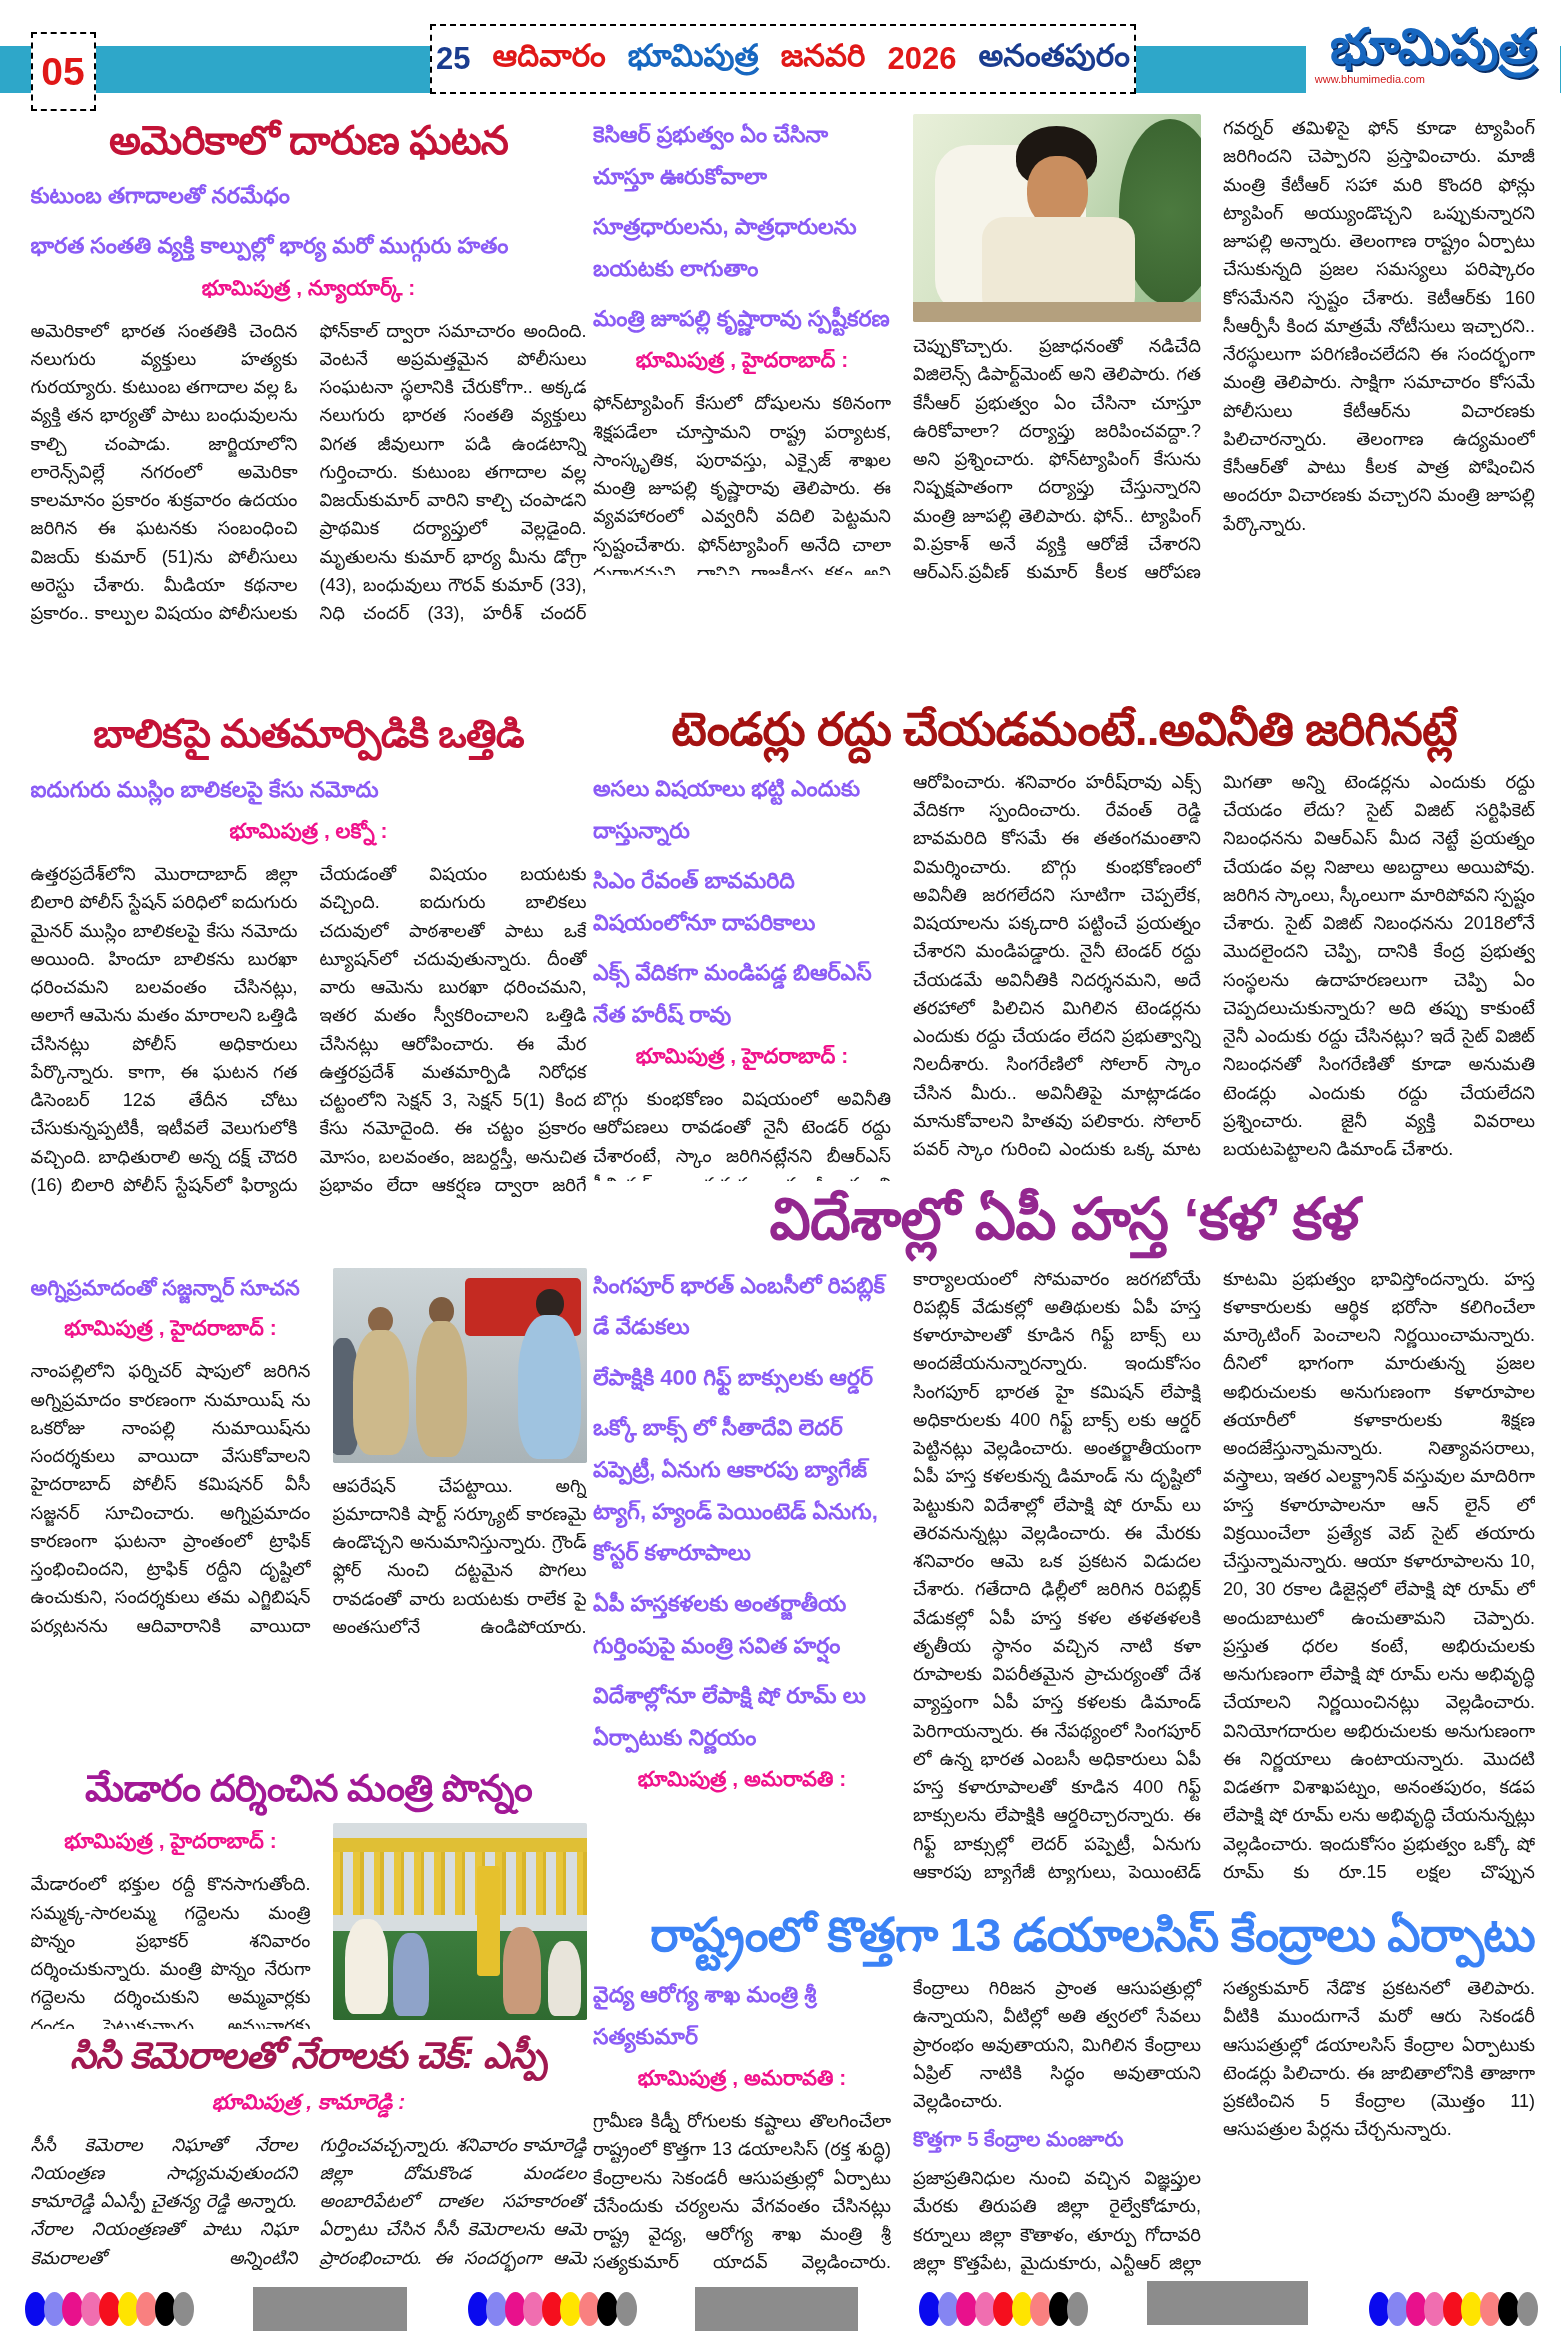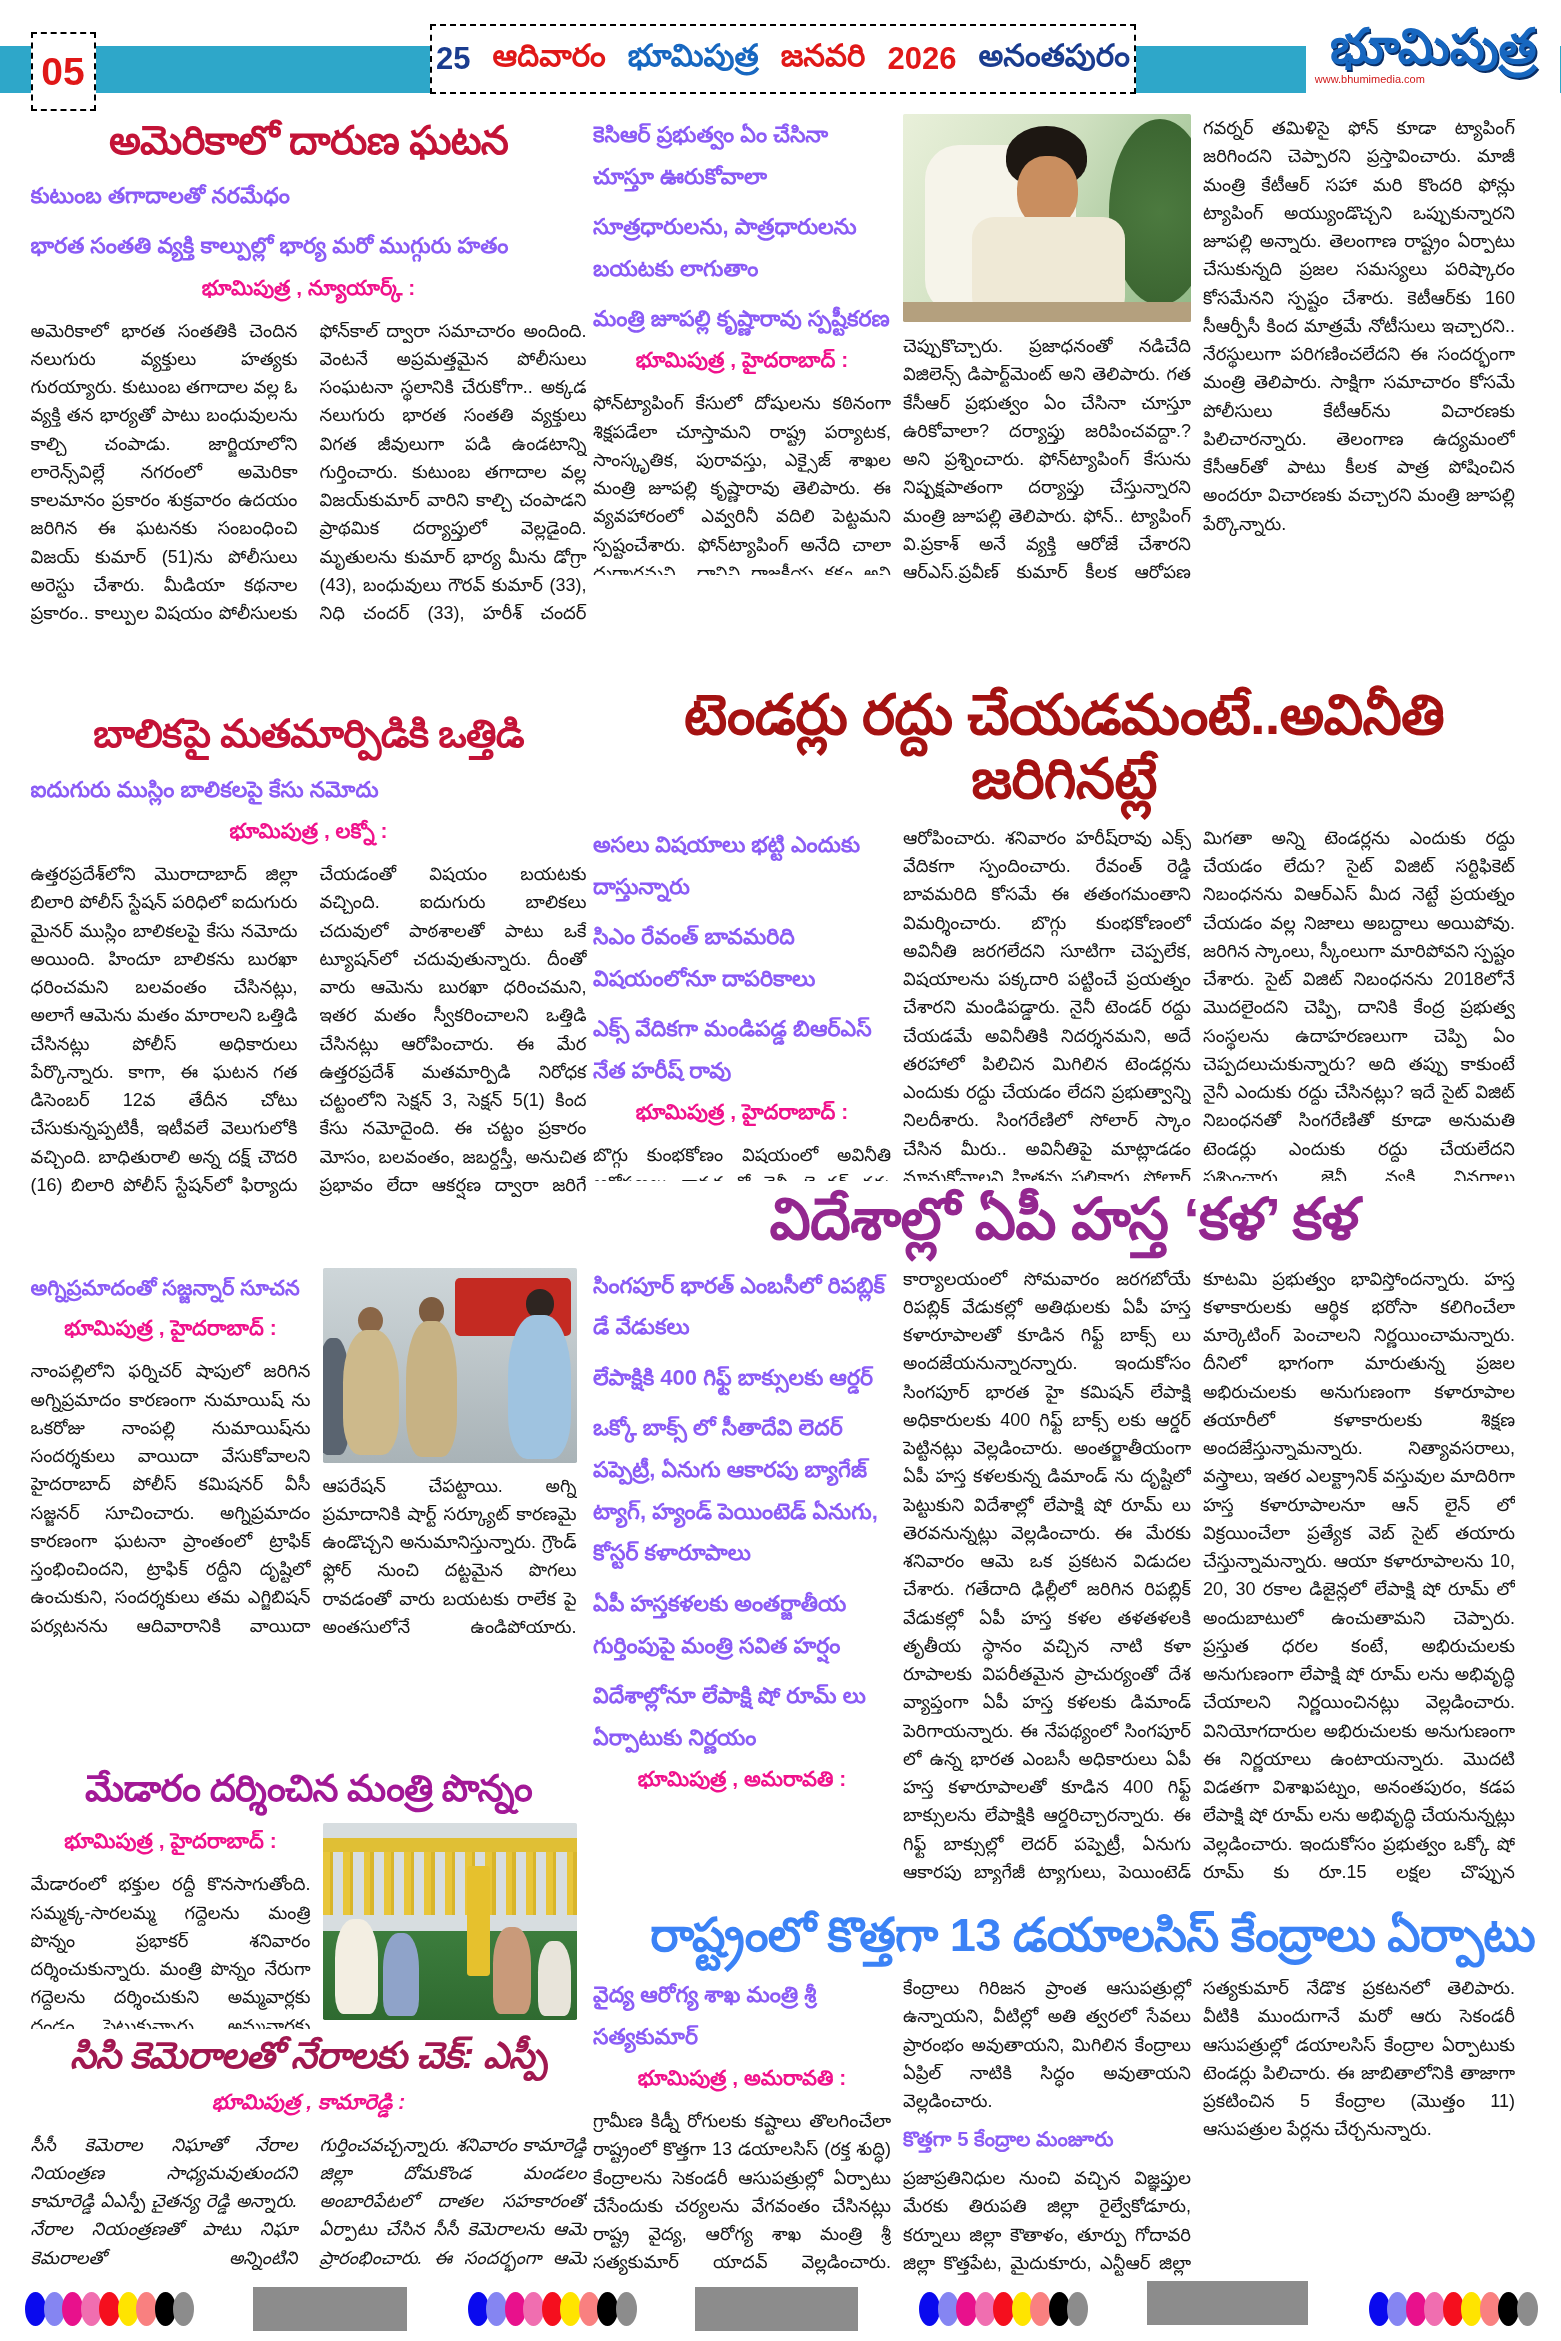--- a/index.html
+++ b/index.html
@@ -21,21 +21,21 @@
       text-shadow:1.7px 1.7px 0 #0a2e66;}
   .masthead .site{font-size:11px;color:#d01818;font-weight:400;align-self:flex-start;margin:1.7px 0 0 8.5px;}
 
   
   .article{position:absolute;overflow:hidden;}
   .headline{font-weight:800;text-align:center;line-height:1.15;letter-spacing:-0.8px;margin:0 0 12px 0;}
   .subhead{font-weight:700;color:#8b5cf6;font-size:22px;line-height:1.9;margin:0 0 8.5px 0;}
   .byline{font-weight:700;color:#f0128c;font-size:21px;text-align:center;margin:6.8px 0 12px 0;}
   .body-text{font-size:18px;line-height:1.57;text-align:justify;color:#141414;}
   .cols-2{column-count:2;column-gap:22px;}
-  .row{display:flex;gap:12px;}
+  .row{display:flex;gap:22px;}
   .hl-crimson{color:#c31337;font-size:40px;}
   .hl-darkred{color:#a41212;}
   .hl-gold{color:#be8d15;font-size:44px;}
   .hl-purple{color:#a21896;font-size:37px;}
   .hl-maroon{color:#a11850;font-size:37px;}
   .hl-plum{color:#93278f;font-size:58px;}
   .hl-teal{color:#3b82f6;font-size:47px;text-align:right;}
 
   
   .photo{position:relative;overflow:hidden;border-radius:1.7px;flex-shrink:0;}
@@ -195,21 +195,21 @@
         </div>
         <div class="body-text" style="height:254px;overflow:hidden;margin-top:10.2px;">చెప్పుకొచ్చారు. ప్రజాధనంతో నడిచేది విజిలెన్స్ డిపార్ట్‌మెంట్ అని తెలిపారు. గత కేసీఆర్ ప్రభుత్వం ఏం చేసినా చూస్తూ ఉరికోవాలా? దర్యాప్తు జరిపించవద్దా.? అని ప్రశ్నించారు. ఫోన్‌ట్యాపింగ్ కేసును నిష్పక్షపాతంగా దర్యాప్తు చేస్తున్నారని మంత్రి జూపల్లి తెలిపారు. ఫోన్.. ట్యాపింగ్ వి.ప్రకాశ్ అనే వ్యక్తి ఆరోజే చేశారని ఆర్‌ఎస్.ప్రవీణ్ కుమార్ కీలక ఆరోపణ అయిందని గతంలో మాట్లాడిన ఐఏఎస్ అధికారులు ఆకునూరి మురళి అంశం గురించి మాట్లాడారని చెప్పుకొచ్చారు. మాజీ</div>
       </div>
       <div class="colC">
         <div class="body-text" style="height:474px;overflow:hidden;">గవర్నర్ తమిళిసై ఫోన్ కూడా ట్యాపింగ్ జరిగిందని చెప్పారని ప్రస్తావించారు. మాజీ మంత్రి కేటీఆర్ సహా మరి కొందరి ఫోన్లు ట్యాపింగ్ అయ్యుండొచ్చని ఒప్పుకున్నారని జూపల్లి అన్నారు. తెలంగాణ రాష్ట్రం ఏర్పాటు చేసుకున్నది ప్రజల సమస్యలు పరిష్కారం కోసమేనని స్పష్టం చేశారు. కెటీఆర్‌కు 160 సీఆర్పీసీ కింద మాత్రమే నోటీసులు ఇచ్చారని.. నేరస్థులుగా పరిగణించలేదని ఈ సందర్భంగా మంత్రి తెలిపారు. సాక్షిగా సమాచారం కోసమే పోలీసులు కేటీఆర్‌ను విచారణకు పిలిచారన్నారు. తెలంగాణ ఉద్యమంలో కేసీఆర్‌తో పాటు కీలక పాత్ర పోషించిన అందరూ విచారణకు వచ్చారని మంత్రి జూపల్లి పేర్కొన్నారు.</div>
       </div>
     </div>
   </div>
 
   <div class="article art-tender">
-    <h1 class="headline hl-darkred" style="font-size:56px;">టెండర్లు రద్దు చేయడమంటే..అవినీతి జరిగినట్లే</h1>
+    <h1 class="headline hl-darkred" style="font-size:46px;margin-top:20px;">టెండర్లు రద్దు చేయడమంటే..అవినీతి జరిగినట్లే</h1>
     <div class="row">
       <div class="colA">
         <p class="subhead">అసలు విషయాలు భట్టి ఎందుకు దాస్తున్నారు</p>
         <p class="subhead">సిఎం రేవంత్ బావమరిది విషయంలోనూ దాపరికాలు</p>
         <p class="subhead">ఎక్స్ వేదికగా మండిపడ్డ బిఆర్ఎస్ నేత హరీష్ రావు</p>
         <p class="byline">భూమిపుత్ర , హైదరాబాద్ :</p>
         <div class="body-text" style="height:136px;overflow:hidden;">బొగ్గు కుంభకోణం విషయంలో అవినీతి ఆరోపణలు రావడంతో నైనీ టెండర్ రద్దు చేశారంటే, స్కాం జరిగినట్లేనని బీఆర్ఎస్ సీనియర్ నాయకుడు, మాజీ మంత్రి హరీష్‌రావు ఆరోపించారు. నైనీ వ్యవహారంలో మంత్రి భట్టి మసిబూసి మారేడు కాయ చేస్తున్నారని ఆరోపించారు. సింగరేణిలో సోలార్ స్కాం చేసిన ఆరోపణలపై మౌనం ఎందుకు వహిస్తున్నారని</div>
       </div>
       <div class="colB">
         <div class="body-text" style="height:398px;overflow:hidden;">ఆరోపించారు. శనివారం హరీష్‌రావు ఎక్స్ వేదికగా స్పందించారు. రేవంత్ రెడ్డి బావమరిది కోసమే ఈ తతంగమంతాని విమర్శించారు. బొగ్గు కుంభకోణంలో అవినీతి జరగలేదని సూటిగా చెప్పలేక, విషయాలను పక్కదారి పట్టించే ప్రయత్నం చేశారని మండిపడ్డారు. నైనీ టెండర్ రద్దు చేయడమే అవినీతికి నిదర్శనమని, అదే తరహాలో పిలిచిన మిగిలిన టెండర్లను ఎందుకు రద్దు చేయడం లేదని ప్రభుత్వాన్ని నిలదీశారు. సింగరేణిలో సోలార్ స్కాం చేసిన మీరు.. అవినీతిపై మాట్లాడడం మానుకోవాలని హితవు పలికారు. సోలార్ పవర్ స్కాం గురించి ఎందుకు ఒక్క మాట కూడా నోరు విప్పి మాట్లాడలేదని నిలదీశారు. నైనీ రద్దు వెనుకున్న</div>

